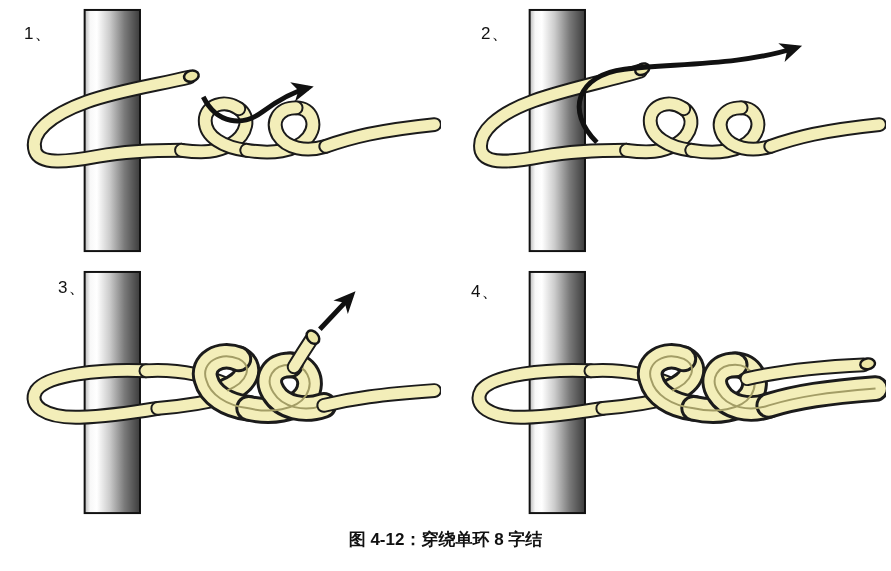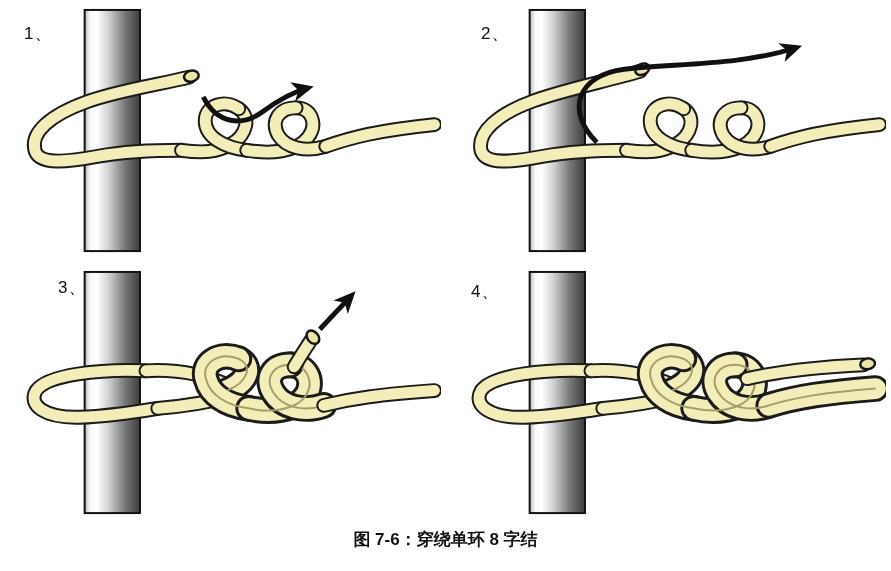--- a/index.html
+++ b/index.html
@@ -188,14 +188,14 @@
           </g>
           <path class="rO" d="M 300 112 C 335 104, 372 100, 418 98"></path>
             <path class="rF" d="M 300 112 C 335 104, 372 100, 418 98"></path>
           <ellipse class="tip" cx="422" cy="97" rx="7.5" ry="5.5" transform="rotate(-8 422 97)"></ellipse>
         </g>
       </svg>
     </section>
 
   </div>
 
-  <p class="caption">图 7-6：穿绕单环 8 字结</p>
+  <p class="caption">图 4-12：穿绕单环 8 字结</p>
 </div>
 
 </body></html>

